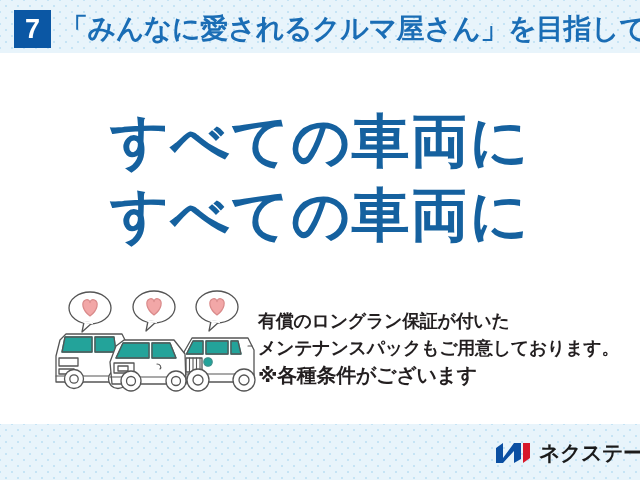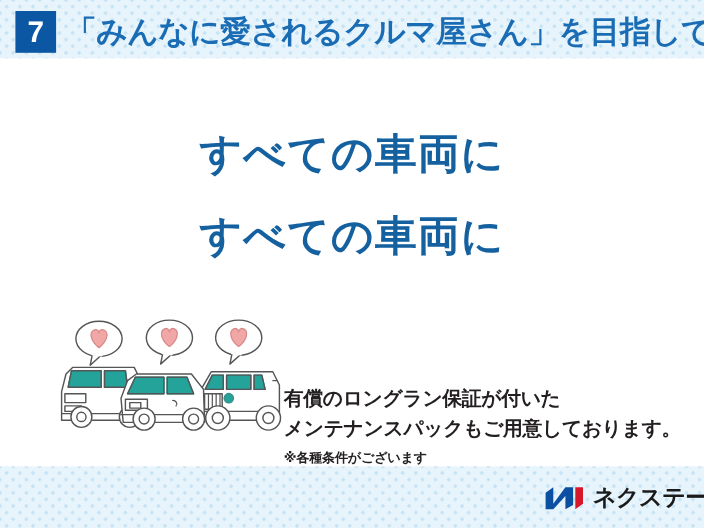--- a/index.html
+++ b/index.html
@@ -65,43 +65,42 @@
     left: 0;
     top: 104px;
     width: 640px;
     text-align: center;
     color: #15619f;
     font-weight: bold;
     letter-spacing: 1px;
   }
   #headline .line {
     display: block;
-    font-size: 38px;
+    font-size: 58px;
     line-height: 74px;
     white-space: nowrap;
   }
 
   
   #body-copy {
     position: absolute;
     left: 258px;
     top: 308px;
     width: 382px;
     color: #231f20;
     font-weight: bold;
     letter-spacing: -0.3px;
-    margin-top: 41px;
   }
   #body-copy .bline {
     display: block;
     font-size: 18px;
     line-height: 27px;
     white-space: nowrap;
   }
-  #body-copy .bline.note { font-size: 12px; }
+  #body-copy .bline.note { font-size: 20px; }
 
   
   #illustration {
     position: absolute;
     left: 52px;
     top: 288px;
     width: 208px;
     height: 112px;
   }
 

